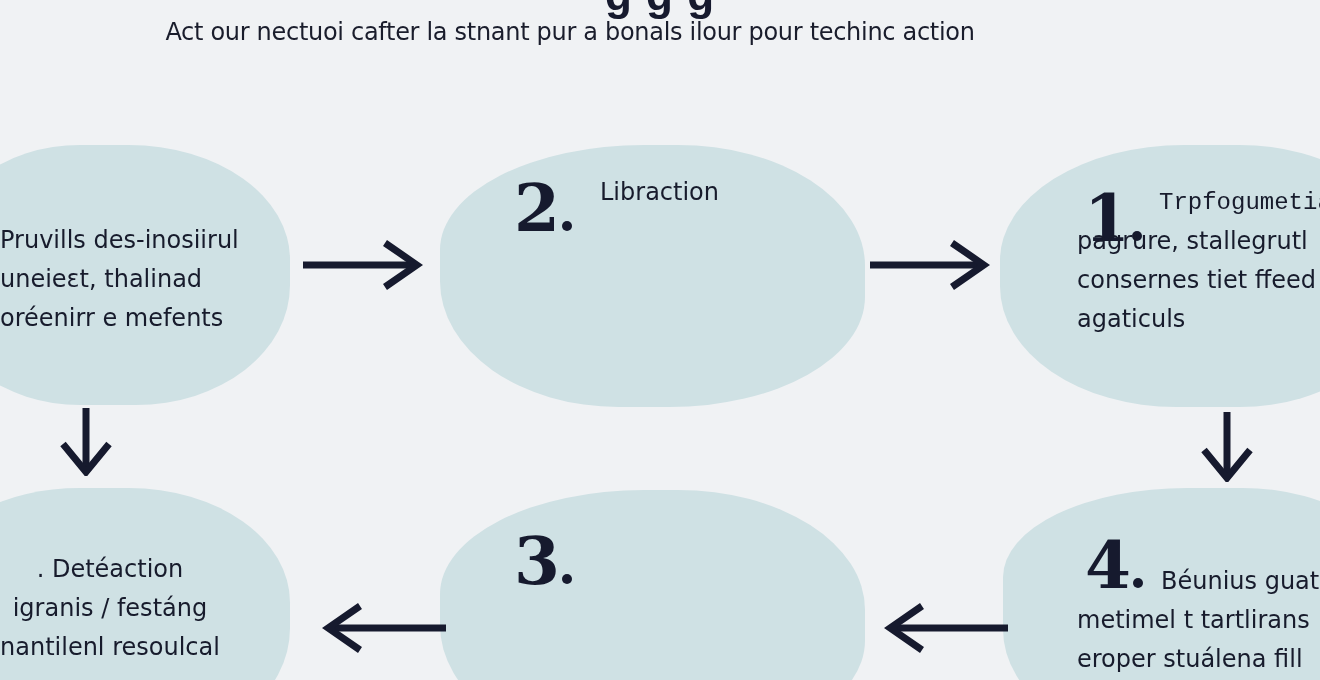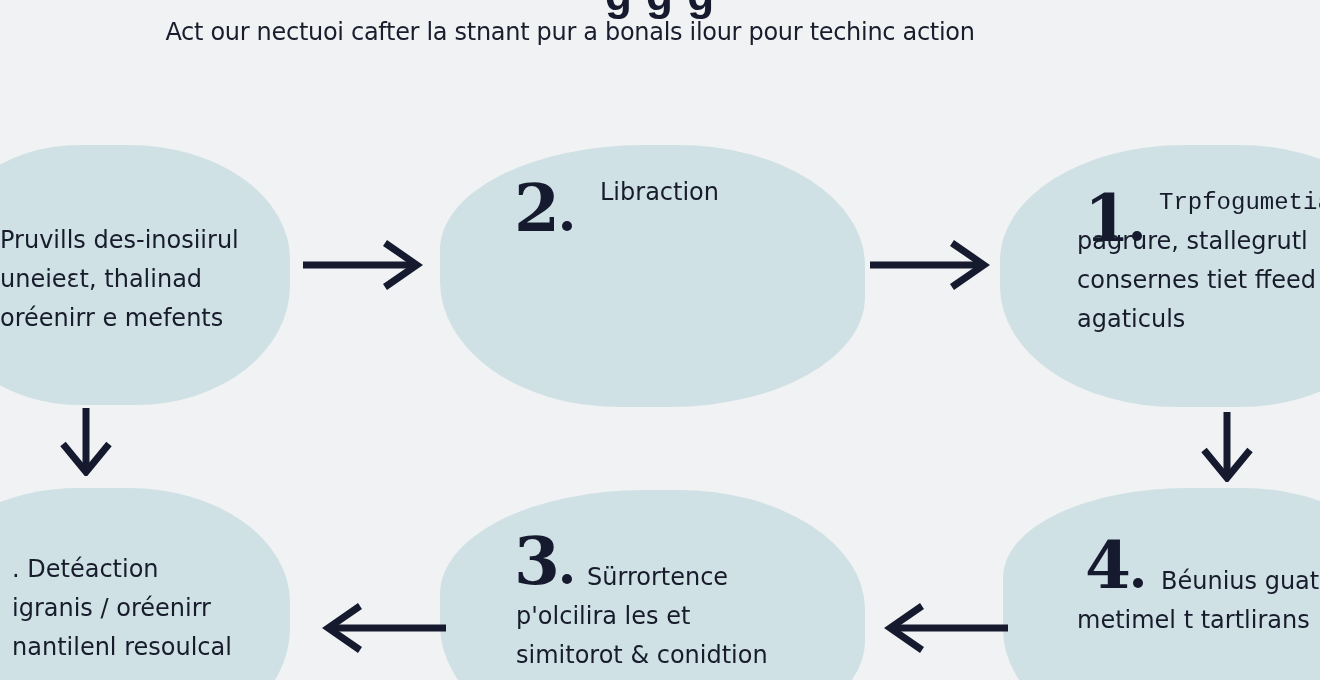--- a/index.html
+++ b/index.html
@@ -100,45 +100,41 @@
   </div>
   <div class="text" style="left:77px; top:74px;">
     <div style="padding-left:82px; margin-top:-36px;font-family:Liberation Mono, monospace;">Trpfogumetia</div>
     <div>pagrure, stallegrutl</div>
     <div>consernes tiet ffeed</div>
     <div>agaticuls</div>
   </div>
 </div>
 
 <div class="card" style="left:-60px; top:488px; width:350px; height:260px; border-radius:40% 46% 44% 40% / 30% 44% 46% 42%;">
-  <div class="text" style="left:72px; top:62px;">
+  <div class="text" style="left:60px; top:62px;text-align:center;">
     <div>. Detéaction</div>
-    <div>igranis / oréenirr</div>
+    <div>igranis / festáng</div>
     <div>nantilenl resoulcal</div>
   </div>
 </div>
 
 <div class="card" style="left:440px; top:490px; width:425px; height:260px;">
   <div class="num" style="left:74px; top:38px;">
     <span>3</span><span class="dot"></span>
-  </div>
-  <div class="text" style="left:76px; top:68px;">
-    <div style="padding-left:71px;">Sürrortence</div>
-    <div>p'olcilira les et</div>
-    <div>simitorot &amp; conidtion</div>
   </div>
 </div>
 
 <div class="card" style="left:1003px; top:488px; width:400px; height:262px; border-radius:46% 40% 40% 44% / 34% 40% 44% 46%;">
   <div class="num" style="left:82px; top:44px;">
     <span>4</span><span class="dot"></span>
   </div>
   <div class="text" style="left:74px; top:74px;">
     <div style="padding-left:84px;">Béunius guat</div>
     <div>metimel t tartlirans</div>
+    <div>eroper stuálena fill</div>
   </div>
 </div>
 
 <div class="arrow" style="left:303px; top:240px;">
   <svg width="120" height="50" viewBox="0 0 120 50">
     <line x1="0" y1="25" x2="112" y2="25" stroke="#161a2e" stroke-width="7"></line>
     <polyline points="82,3 114,25 82,47" fill="none" stroke="#161a2e" stroke-width="7"></polyline>
   </svg>
 </div>
 

